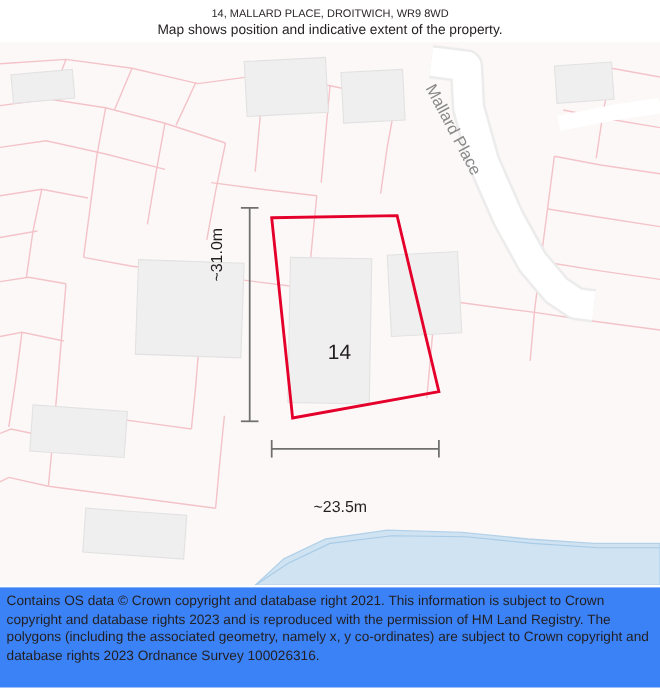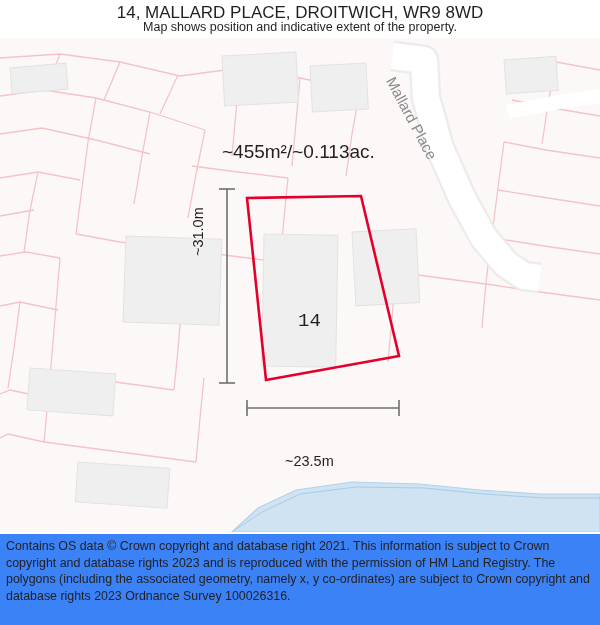--- a/index.html
+++ b/index.html
@@ -23,21 +23,21 @@
   .header {
     position: absolute;
     top: 0; left: 0;
     width: 600px;
     height: 38px;
     text-align: center;
     padding-top: 5px;
     box-sizing: border-box;
   }
   .header .title {
-    font-size: 17px;
+    font-size: 10px;
     line-height: 15px;
     color: #231f20;
   }
   .header .subtitle {
     font-size: 12.5px;
     line-height: 15px;
     color: #231f20;
   }
   
   .map-wrap {
@@ -62,21 +62,20 @@
   }
   .area-label {
     left: 222px;
     top: 103px;
     font-size: 19px;
   }
   .plot-number {
     left: 298px;
     top: 272px;
     font-size: 19px;
-    font-family: Liberation Mono, monospace;
   }
   .width-label {
     left: 285px;
     top: 381px;
     font-size: 14.5px;
     margin-top: 34px;
   }
   .height-label {
     left: 190px;
     top: 218px;
@@ -200,21 +199,20 @@
         <line x1="227" y1="151" x2="227" y2="345"></line>
         <line x1="219" y1="151" x2="235" y2="151"></line>
         <line x1="219" y1="345" x2="235" y2="345"></line>
 
         <line x1="247" y1="370" x2="399" y2="370"></line>
         <line x1="247" y1="362" x2="247" y2="378"></line>
         <line x1="399" y1="362" x2="399" y2="378"></line>
       </g>
     </svg>
 
-    <div class="ovl area-label">~455m²/~0.113ac.</div>
     <div class="ovl plot-number">14</div>
     <div class="ovl width-label">~23.5m</div>
     <div class="ovl height-label">~31.0m</div>
     <div class="ovl street-label">Mallard Place</div>
   </div>
 
   <div class="footer">Contains OS data © Crown copyright and database right 2021. This information is subject to Crown copyright and database rights 2023 and is reproduced with the permission of HM Land Registry. The polygons (including the associated geometry, namely x, y co-ordinates) are subject to Crown copyright and database rights 2023 Ordnance Survey 100026316.</div>
 
 </div>
 

